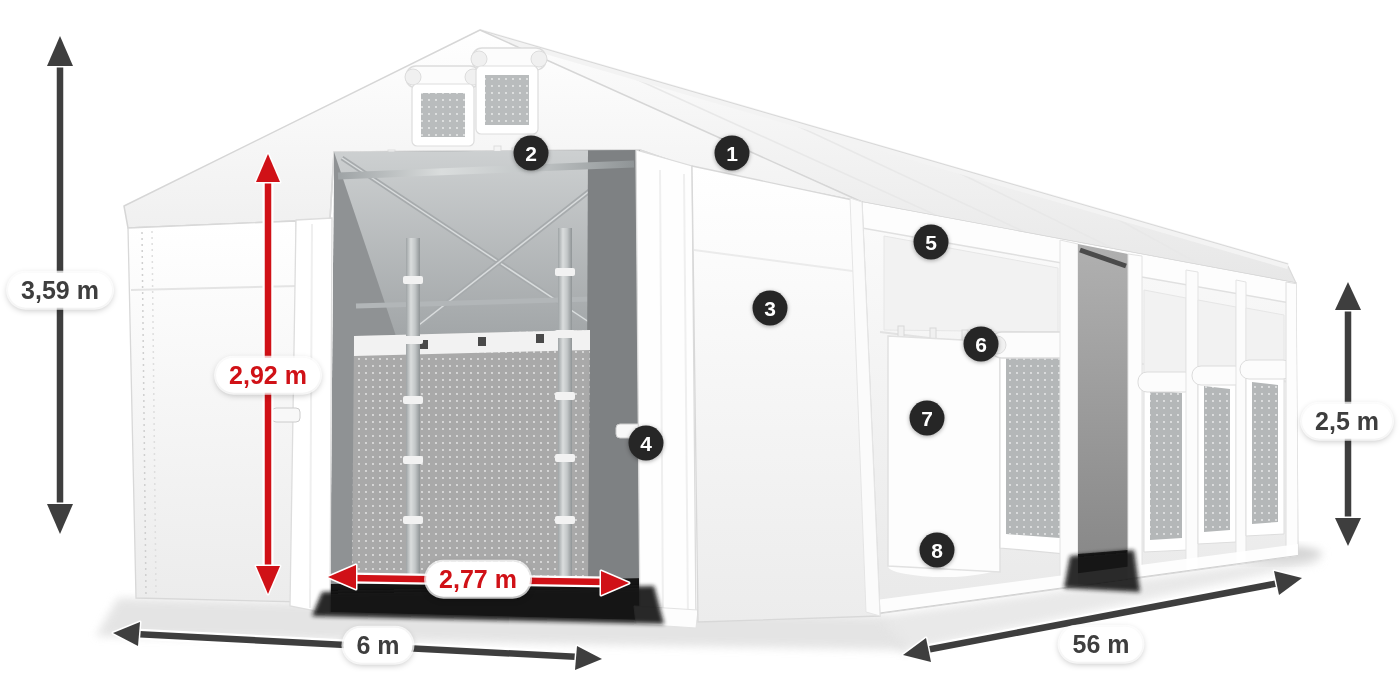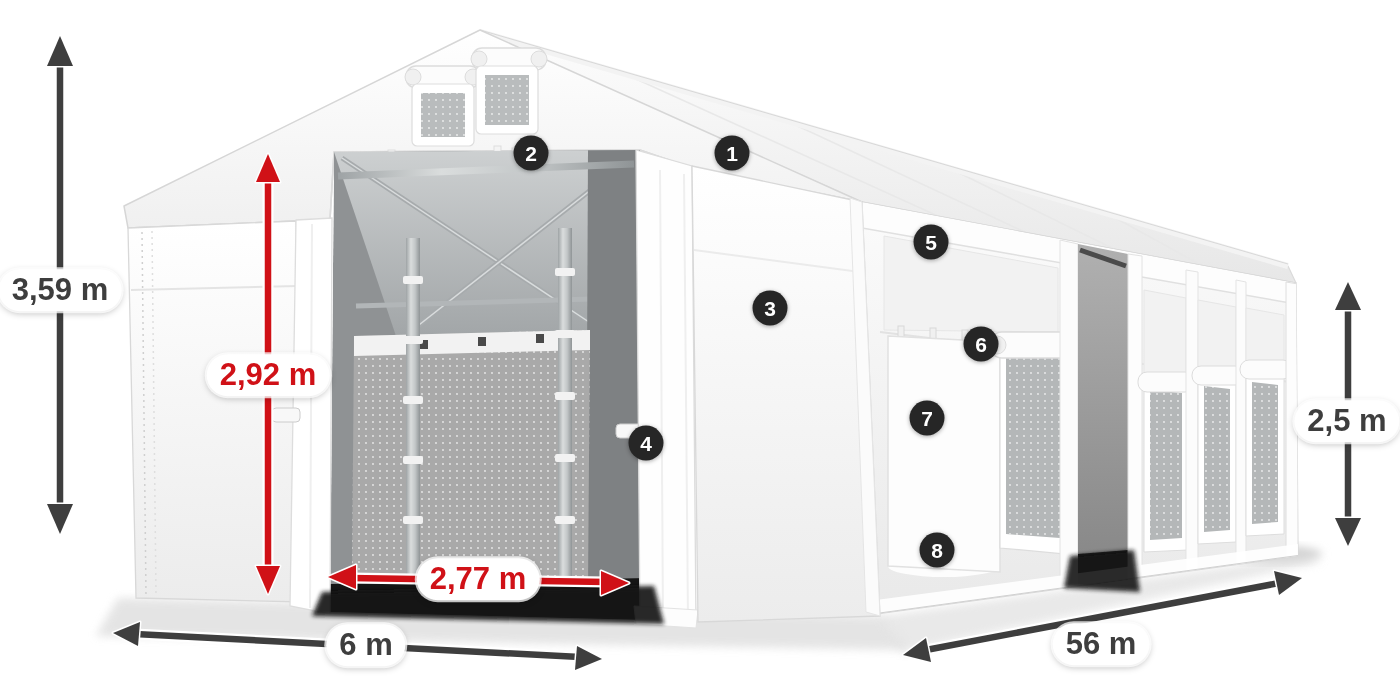--- a/index.html
+++ b/index.html
@@ -7,21 +7,21 @@
     position:relative; width:1400px; height:700px;
     background: var(--background, #ffffff);
     font-family:"Liberation Sans", sans-serif;
     overflow:hidden;
   }
   .stage > svg { position:absolute; left:0; top:0; z-index:1; }
   .pill {
     position:absolute; transform:translate(-50%,-50%);
     background: var(--pill-background,#fff);
     border-radius:22px; padding:3px 13px;
-    font-weight:bold; font-size:31px; line-height:1.15;
+    font-weight:bold; font-size:25px; line-height:1.15;
     color: var(--dimension-dark,#3e3e3e);
     box-shadow: 0 0 0 2px rgba(255,255,255,.75), 0 2px 7px rgba(0,0,0,.28);
     white-space:nowrap; z-index:3;
   }
   .pill.red { color: var(--dimension-red,#d01117); }
   .badge {
     position:absolute; transform:translate(-50%,-50%);
     width:35px; height:35px; border-radius:50%;
     background: var(--badge-background,#262626);
     color: var(--badge-text,#fff);
@@ -304,21 +304,21 @@
       <line x1="1348" y1="306" x2="1348" y2="522" stroke="#ffffff" stroke-width="11"></line>
       <line x1="1348" y1="308" x2="1348" y2="520" stroke="#3e3e3e" stroke-width="6.5"></line>
       <polygon points="1348,282 1335,310 1361,310" fill="#3e3e3e" stroke="#ffffff" stroke-width="3" paint-order="stroke" stroke-linejoin="round"></polygon>
       <polygon points="1348,546 1335,518 1361,518" fill="#3e3e3e" stroke="#ffffff" stroke-width="3" paint-order="stroke" stroke-linejoin="round"></polygon>
     </g>
   </svg>
 
   <div class="pill" style="left:60px; top:290px;">3,59 m</div>
   <div class="pill red" style="left:268px; top:375px;">2,92 m</div>
   <div class="pill red" style="left:478px; top:579px;">2,77 m</div>
-  <div class="pill" style="left:366px; top:645px;">6 m</div>
+  <div class="pill" style="left:378px; top:645px;">6 m</div>
   <div class="pill" style="left:1101px; top:644px;">56 m</div>
   <div class="pill" style="left:1347px; top:412px;margin-top:9px;">2,5 m</div>
 
   <div class="badge" style="left:732px; top:153px;">1</div>
   <div class="badge" style="left:531px; top:153px;">2</div>
   <div class="badge" style="left:770px; top:308px;">3</div>
   <div class="badge" style="left:646px; top:443px;">4</div>
   <div class="badge" style="left:931px; top:242px;">5</div>
   <div class="badge" style="left:981px; top:344px;">6</div>
   <div class="badge" style="left:927px; top:418px;">7</div>

